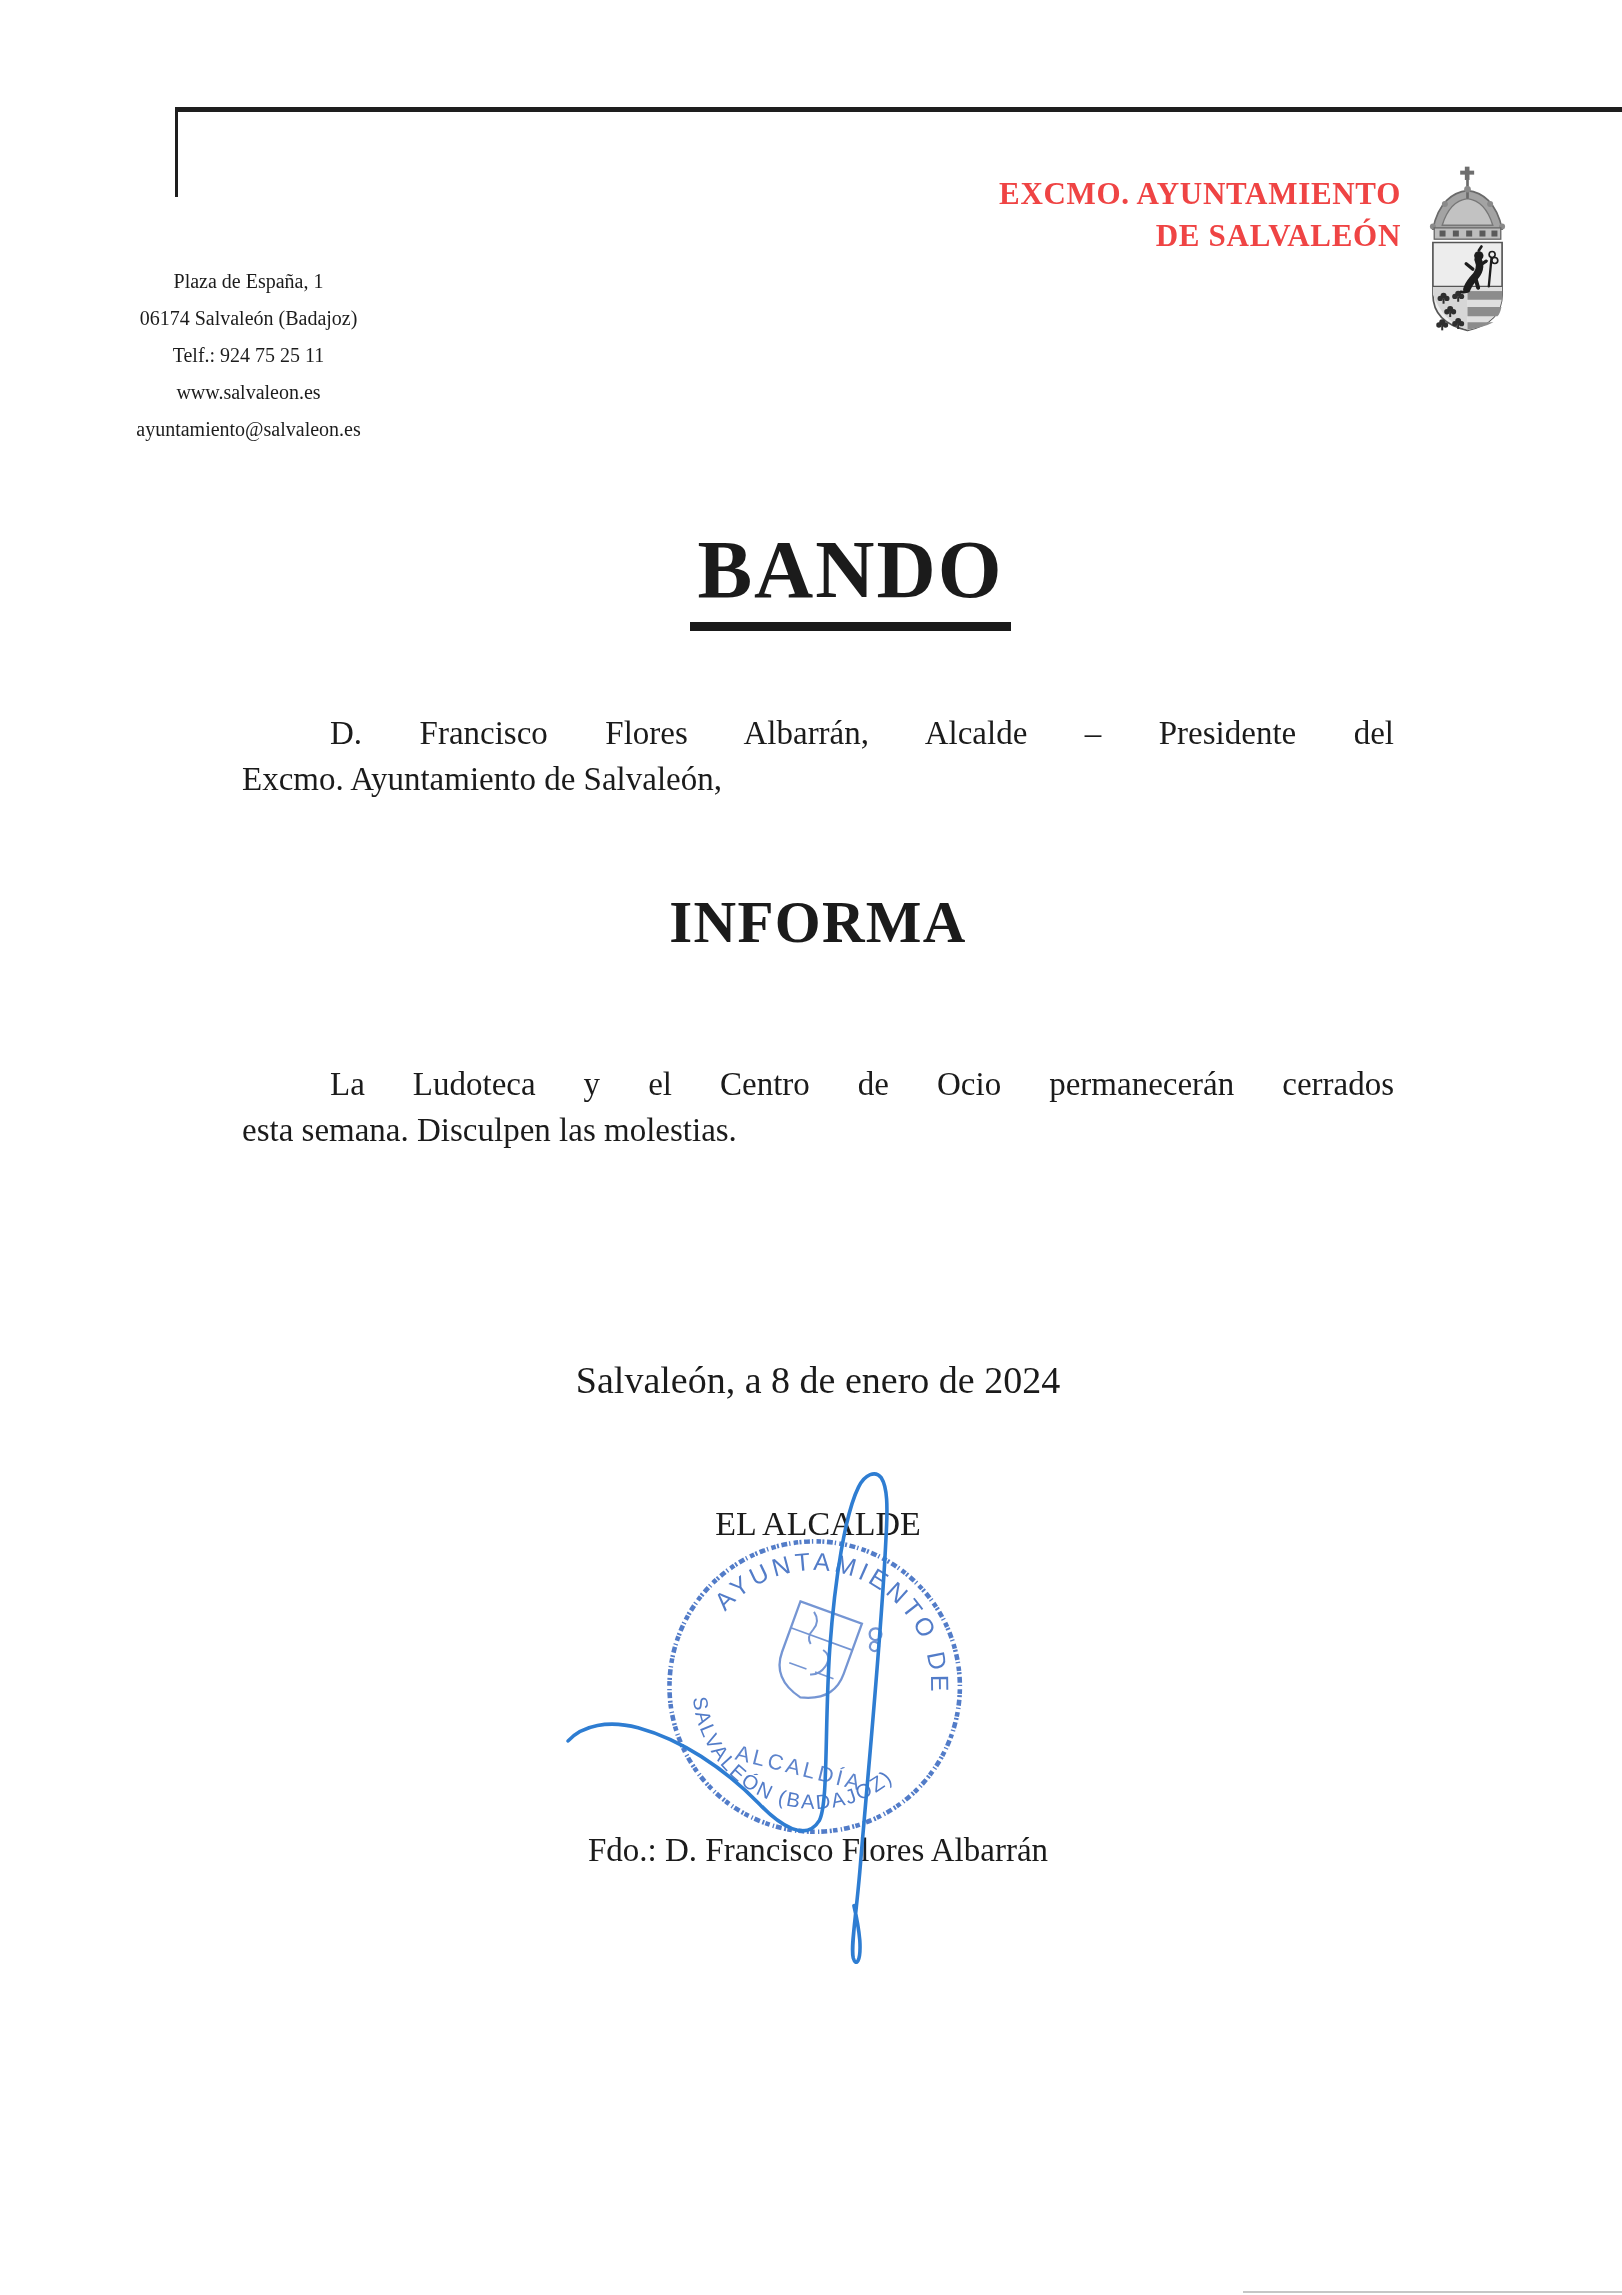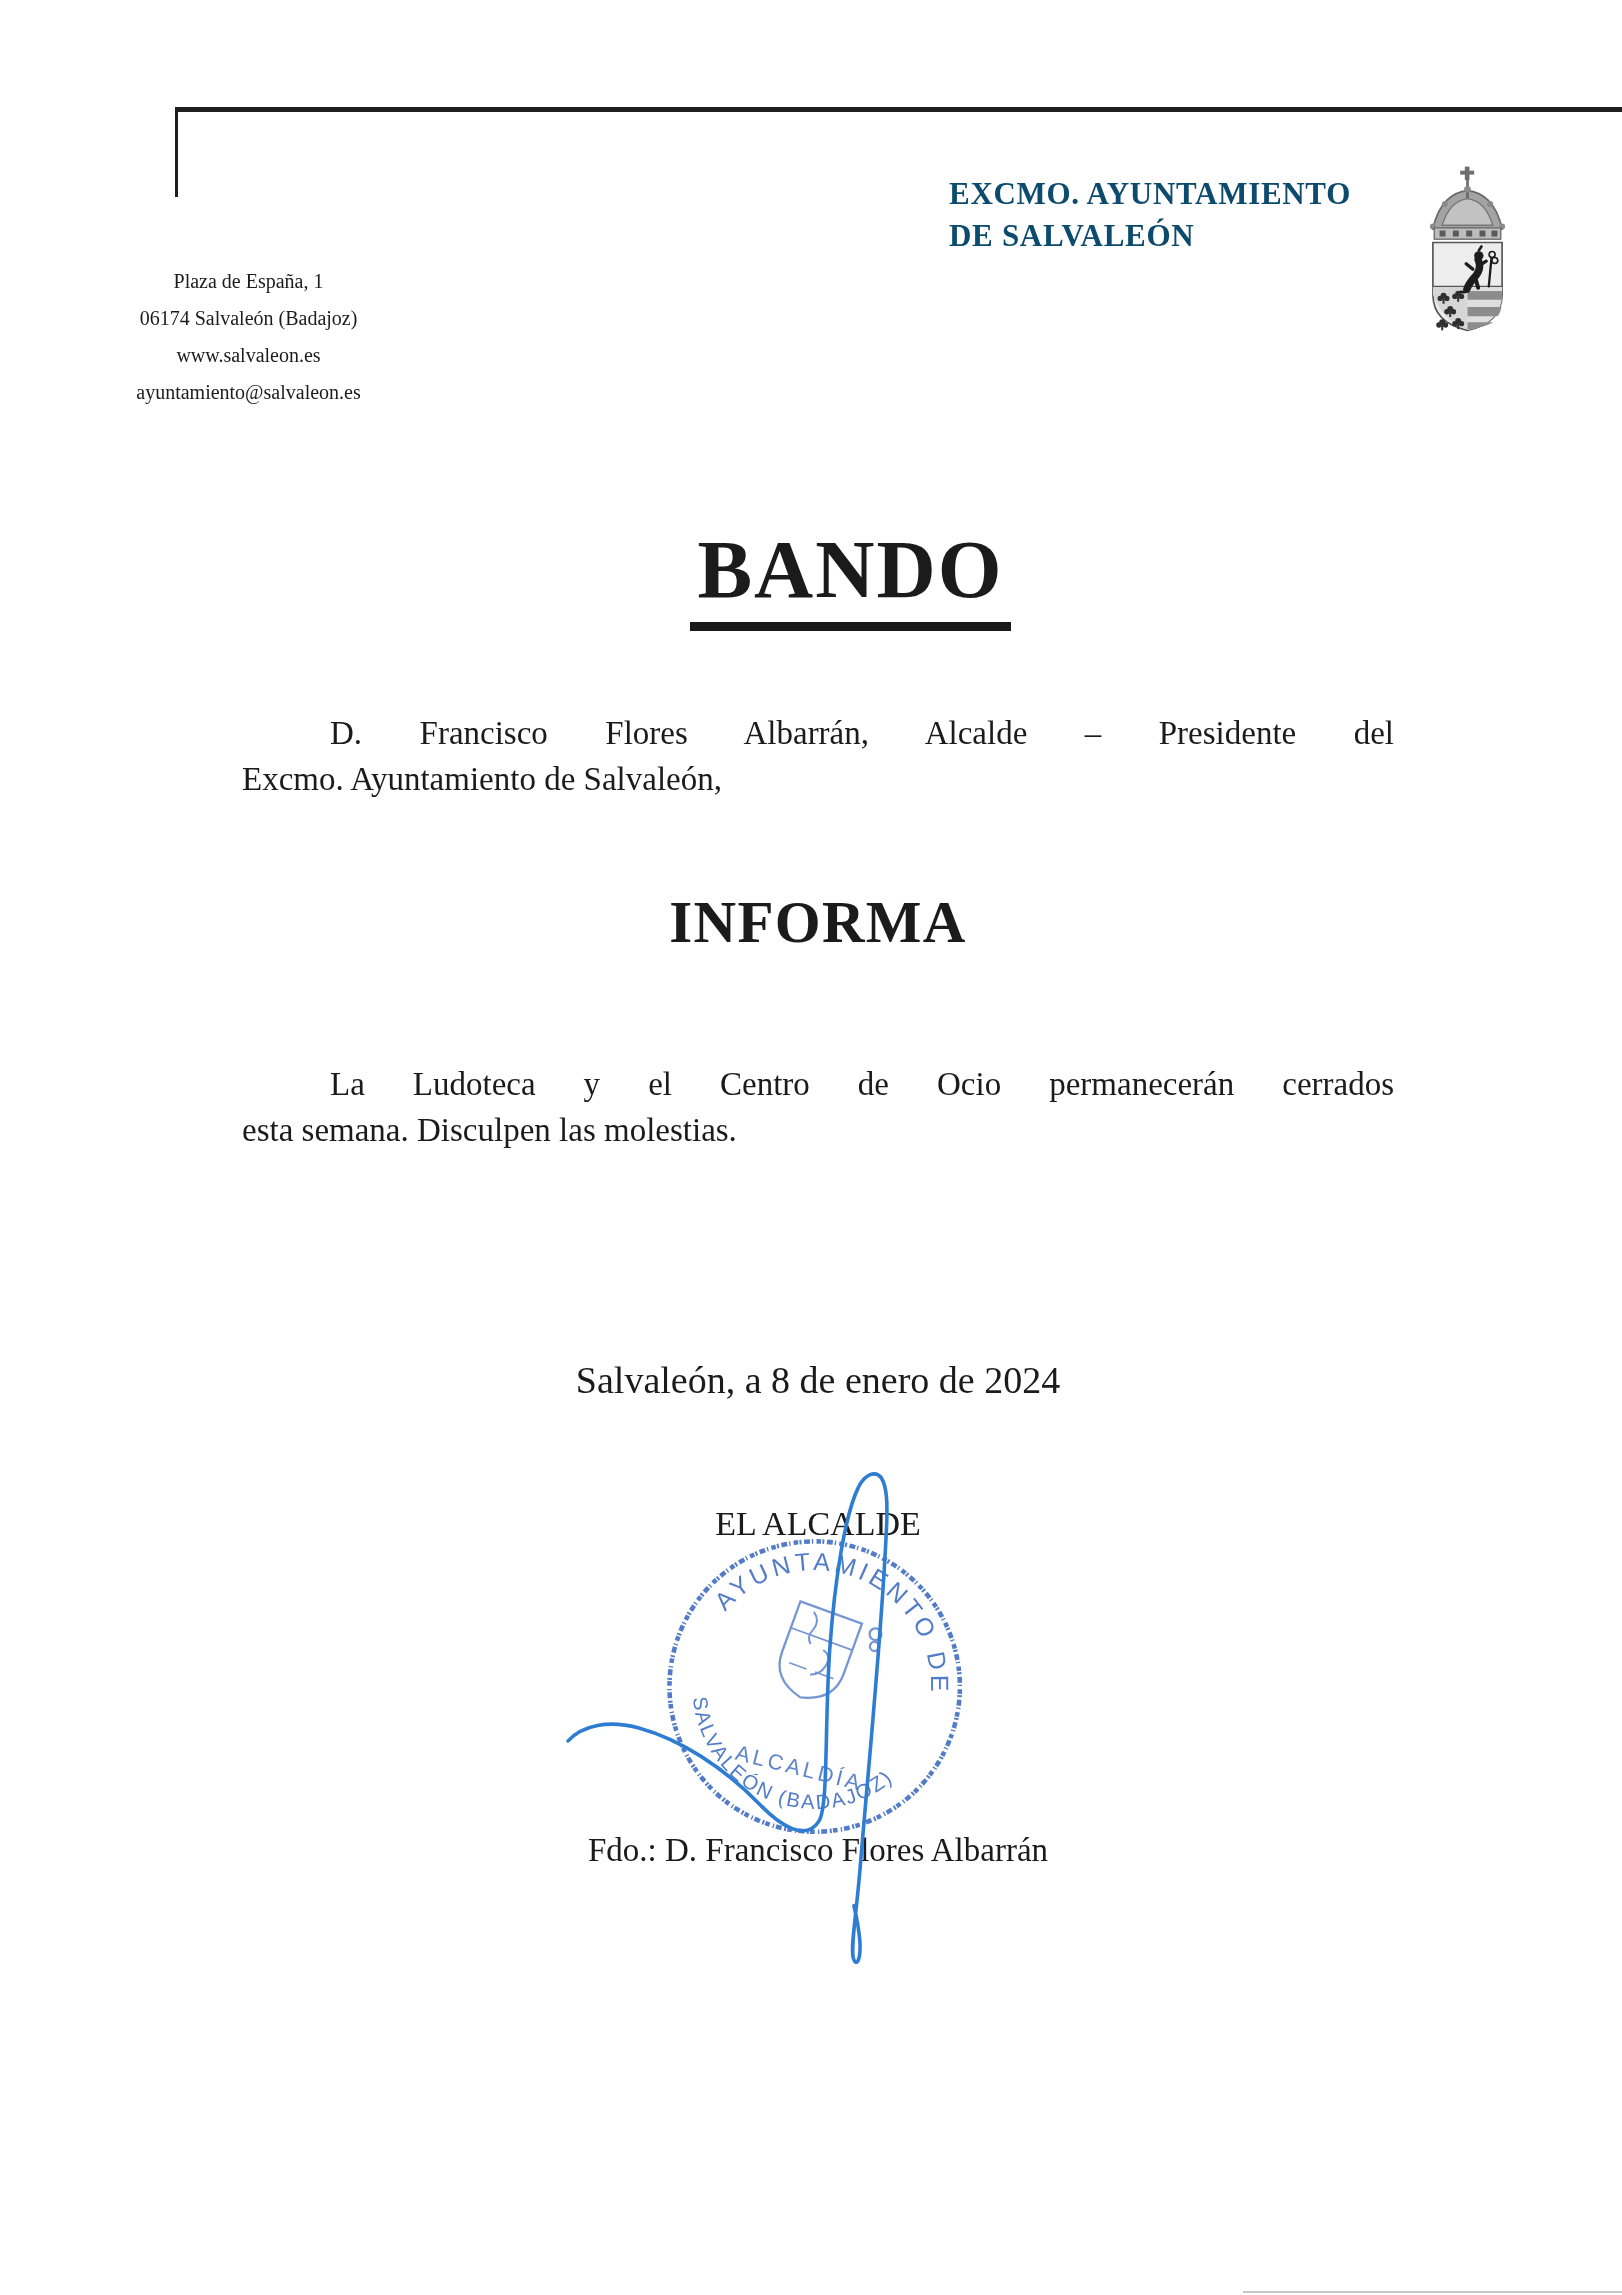--- a/index.html
+++ b/index.html
@@ -12,22 +12,22 @@
   .rule-h { position:absolute; left:177px; top:107px; width:1446px; height:4.6px; background:#1e1e1e; }
   .rule-v { position:absolute; left:175px; top:107px; width:2.6px;  height:90px; background:#1e1e1e; }
   .rule-bottom { position:absolute; left:1243px; top:2291px; width:380px; height:2px; background:#c6c6c6; }
 
   .address {
     position:absolute; left:39px; top:263px; width:419px;
     text-align:center; font-size:20px; line-height:37px; color:#1c1c1c;
   }
   .org {
     position:absolute; left:949px; top:173px; width:452px;
-    text-align:left; font-weight:bold; font-size:31px; line-height:42px;
-    letter-spacing:0.7px; color:#0c4a6e;
+    text-align:right; font-weight:bold; font-size:31px; line-height:42px;
+    letter-spacing:0.7px; color:#ef4444;
   }
   .coat { position:absolute; left:1413px; top:164px; width:109px; height:173px; }
 
   .title-wrap { position:absolute; left:0; top:529px; width:1623px; text-align:center;padding-left:39px; }
   .title-wrap span {
     display:inline-block; font-weight:bold; font-size:82px; line-height:1;
     letter-spacing:2px; padding:0 7.9px 10.5px 7.9px; border-bottom:9.2px solid #1a1a1a;
   }
 
   .content { position:absolute; left:242px; top:0; width:1152px; height:2039px; }
@@ -53,20 +53,21 @@
 <body>
 
 <div class="page">
 
   <div class="rule-h"></div>
   <div class="rule-v"></div>
 
   <div class="address">
     <div>Plaza de España, 1</div>
     <div>06174 Salvaleón (Badajoz)</div>
+    <div>Telf.: 924 75 25 11</div>
     <div>www.salvaleon.es</div>
     <div>ayuntamiento@salvaleon.es</div>
   </div>
 
   <div class="org">
     <div>EXCMO. AYUNTAMIENTO</div>
     <div>DE SALVALEÓN</div>
   </div>
 
   <svg class="coat" viewBox="0 0 160 260" aria-hidden="true">

